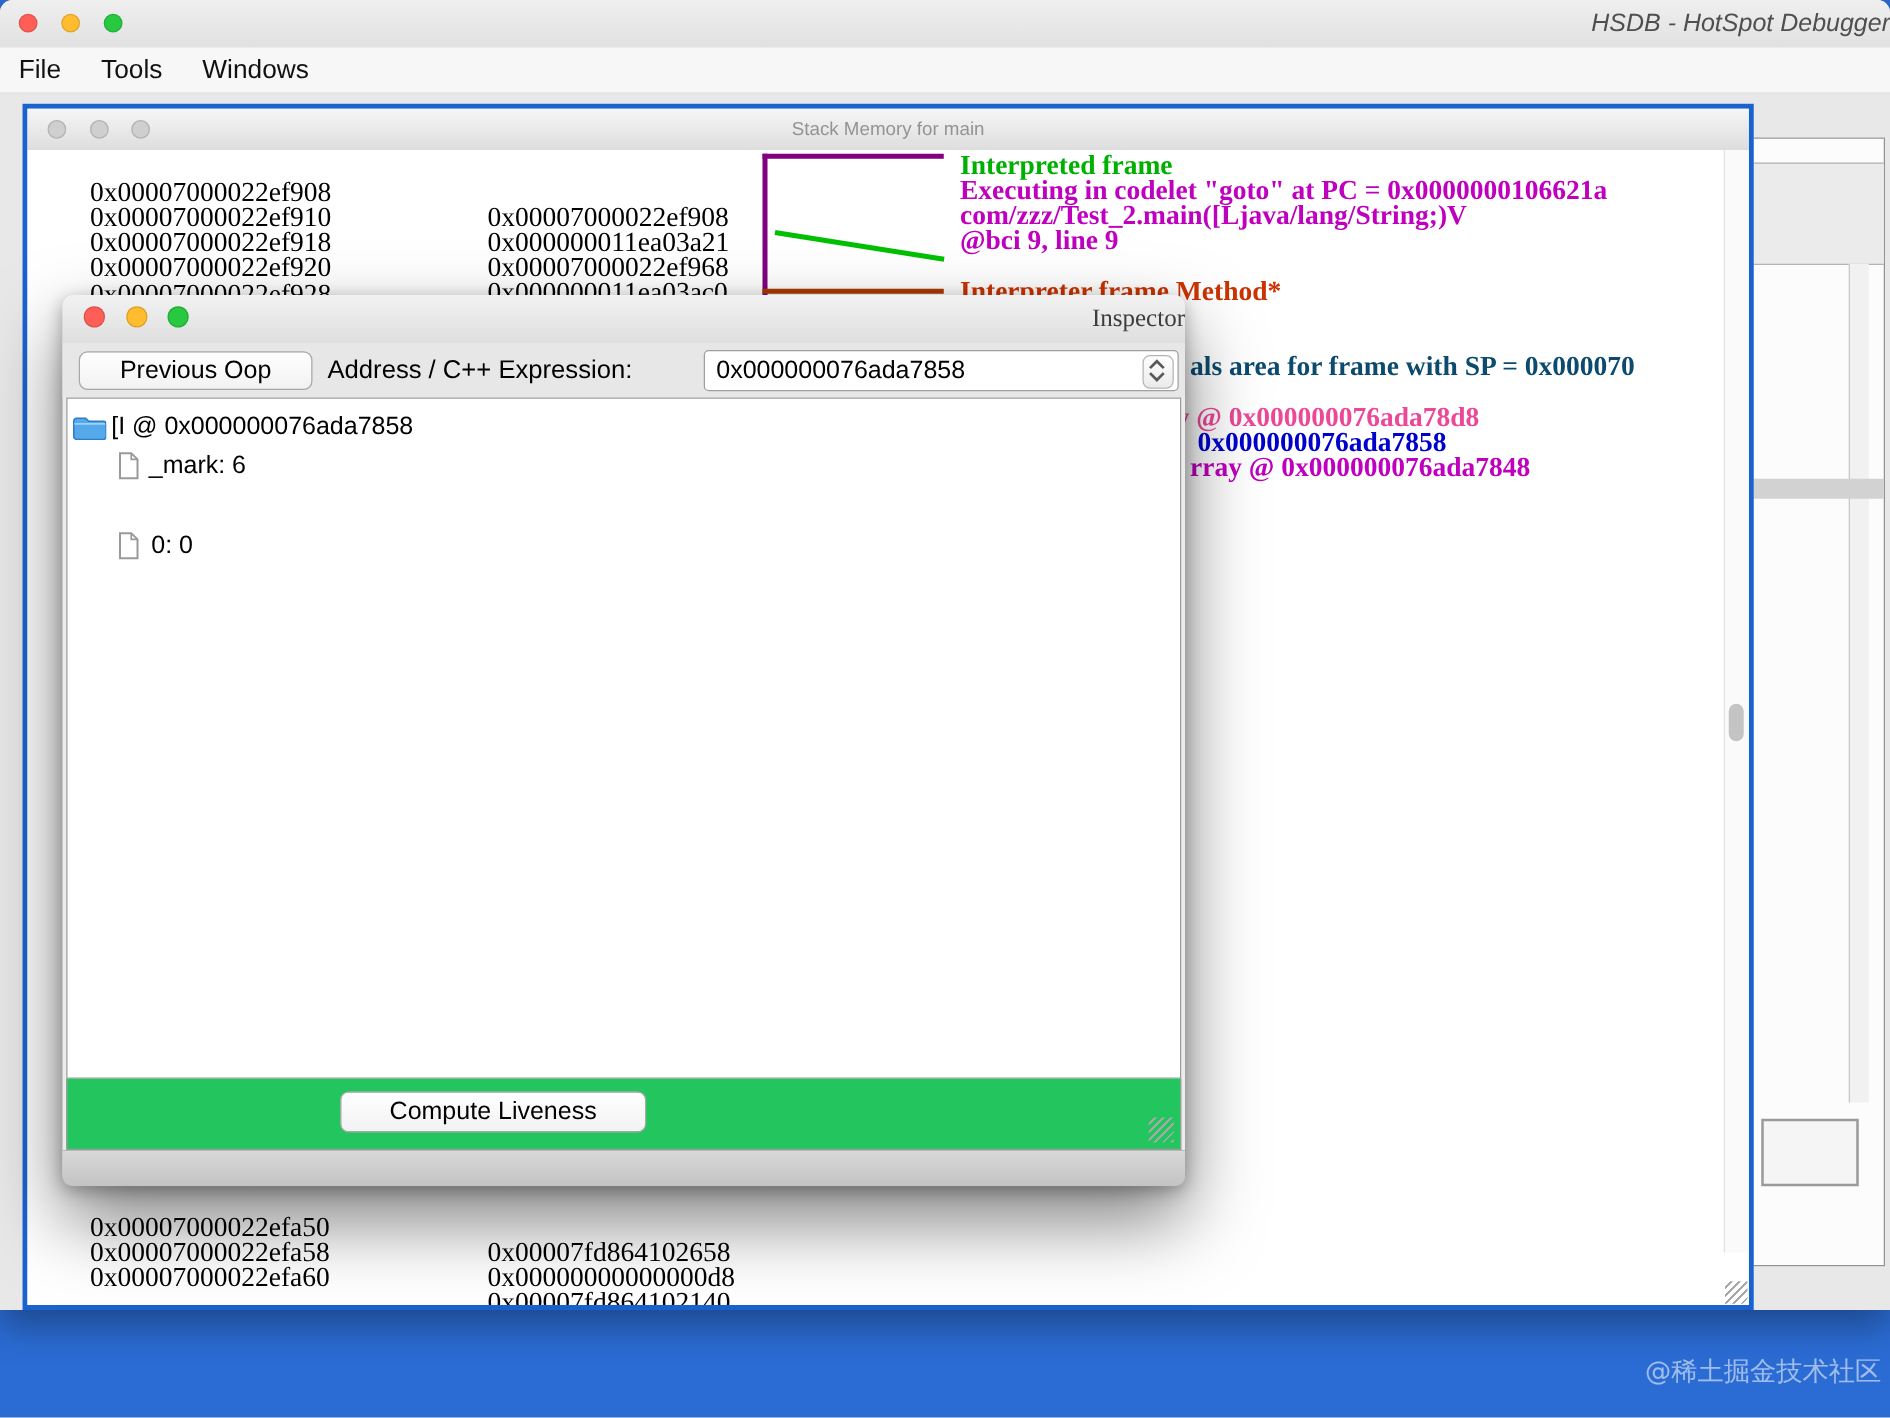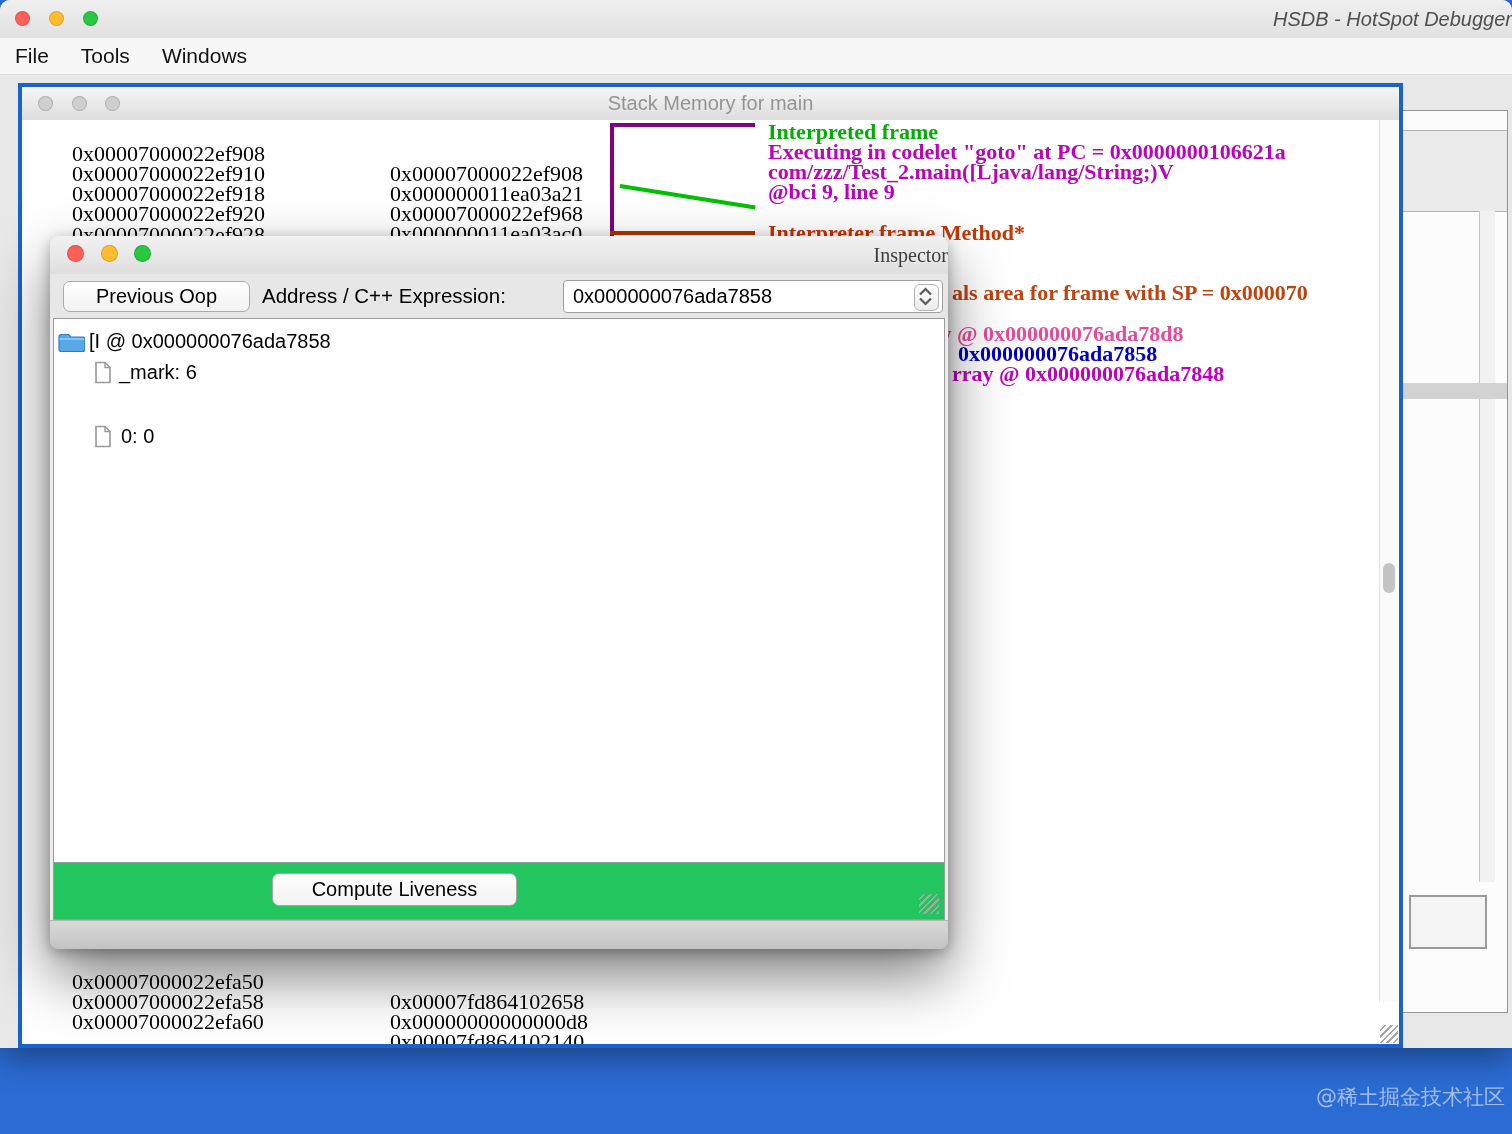--- a/index.html
+++ b/index.html
@@ -31,21 +31,21 @@
   .rw-scrollgutter{position:absolute;top:100px;bottom:130px;right:12px;width:15px;background:#f1f1f1;
        border-left:1px solid #c8c8c8;}
   .rw-box{position:absolute;left:8px;right:20px;top:784px;height:50px;background:#f5f5f5;
        border:2px solid #9a9a9a;}
 
   
   .stack-win{position:absolute;left:18px;top:83px;width:1385px;height:965px;background:#fff;
        border:4px solid #1a63cf;box-sizing:border-box;z-index:2;}
   .stack-titlebar{position:relative;height:33px;background:linear-gradient(#f6f6f6,#dddddd);
        border-bottom:1px solid #bfbfbf;}
-  .stack-title{line-height:33px;text-align:center;font-size:20px;font-weight:500;color:#949494;}
+  .stack-title{line-height:33px;text-align:center;font-size:15px;font-weight:500;color:#949494;}
   .glight{position:absolute;width:15px;height:15px;border-radius:50%;top:9px;background:#cfcfcf;
        box-shadow:inset 0 0 0 1px #b3b3b3;}
   .stack-content{position:absolute;left:0;top:33px;right:0;bottom:0;background:#fff;overflow:hidden;}
 
   .mono{font-family:Liberation Serif, serif;font-size:22px;line-height:20px;white-space:pre;}
   .mem-row{position:absolute;left:0;right:0;height:20px;color:#000;}
   .mem-addr{position:absolute;left:50px;}
   .mem-val{position:absolute;left:368px;}
   .ann{position:absolute;left:746px;font-weight:bold;}
   .side-text{position:absolute;font-weight:bold;}
@@ -162,21 +162,21 @@
       <div class="vline" style="left: 588px; top: 3px; height: 113px; color: rgb(128, 0, 128);"></div>
       <div class="diagline" style="left: 598px; top: 64px; width: 137px; transform: rotate(9deg); color: rgb(0, 192, 0);"></div>
       <div class="hline" style="left: 588px; top: 111px; width: 145px; color: rgb(176, 58, 0);"></div>
 
       <div class="ann mono" style="top: 2px; color: rgb(0, 176, 0);">Interpreted frame</div>
       <div class="ann mono" style="top: 22px; color: rgb(191, 0, 191);">Executing in codelet "goto" at PC = 0x0000000106621a</div>
       <div class="ann mono" style="top: 42px; color: rgb(191, 0, 191);">com/zzz/Test_2.main([Ljava/lang/String;)V</div>
       <div class="ann mono" style="top: 62px; color: rgb(191, 0, 191);">@bci 9, line 9</div>
       <div class="ann mono" style="top: 103px; color: rgb(204, 51, 0);">Interpreter frame Method*</div>
 
-      <div class="side-text mono" style="left: 930px; top: 163px; color: #c2410c;">als area for frame with SP = 0x000070</div>
+      <div class="side-text mono" style="left: 930px; top: 163px; color: #0c4a6e;">als area for frame with SP = 0x000070</div>
       <div class="side-text mono" style="left: 888px; top: 204px; color: #ec4899;">rray @ 0x000000076ada78d8</div>
       <div class="side-text mono" style="left: 936px; top: 224px; color: rgb(0, 0, 204);">0x000000076ada7858</div>
       <div class="side-text mono" style="left: 930px; top: 244px; color: rgb(191, 0, 191);">rray @ 0x000000076ada7848</div>
 
       <div class="mem-row mono" style="top:832px">
         <span class="mem-addr">0x00007000022efa50</span>
         <span class="mem-val">0x00007fd864102658</span>
       </div>
       <div class="mem-row mono" style="top:852px">
         <span class="mem-addr">0x00007000022efa58</span>

